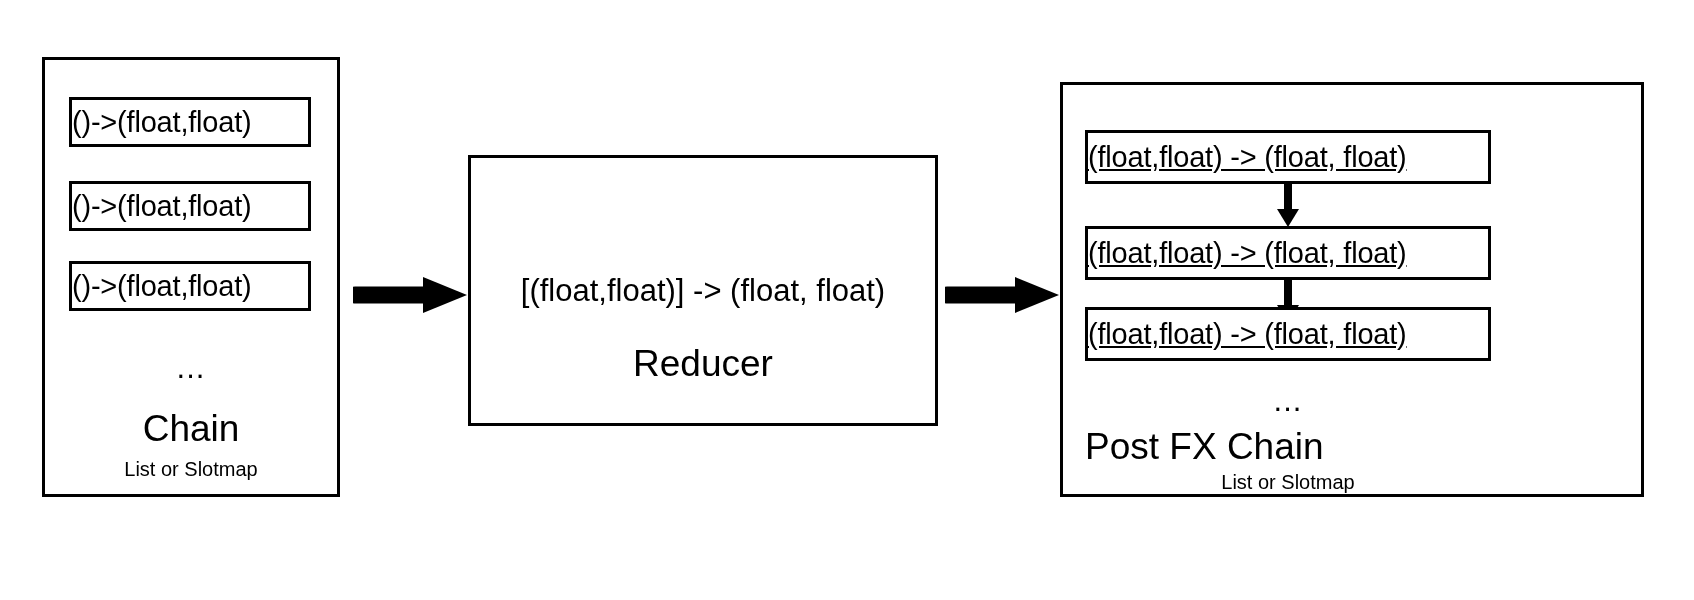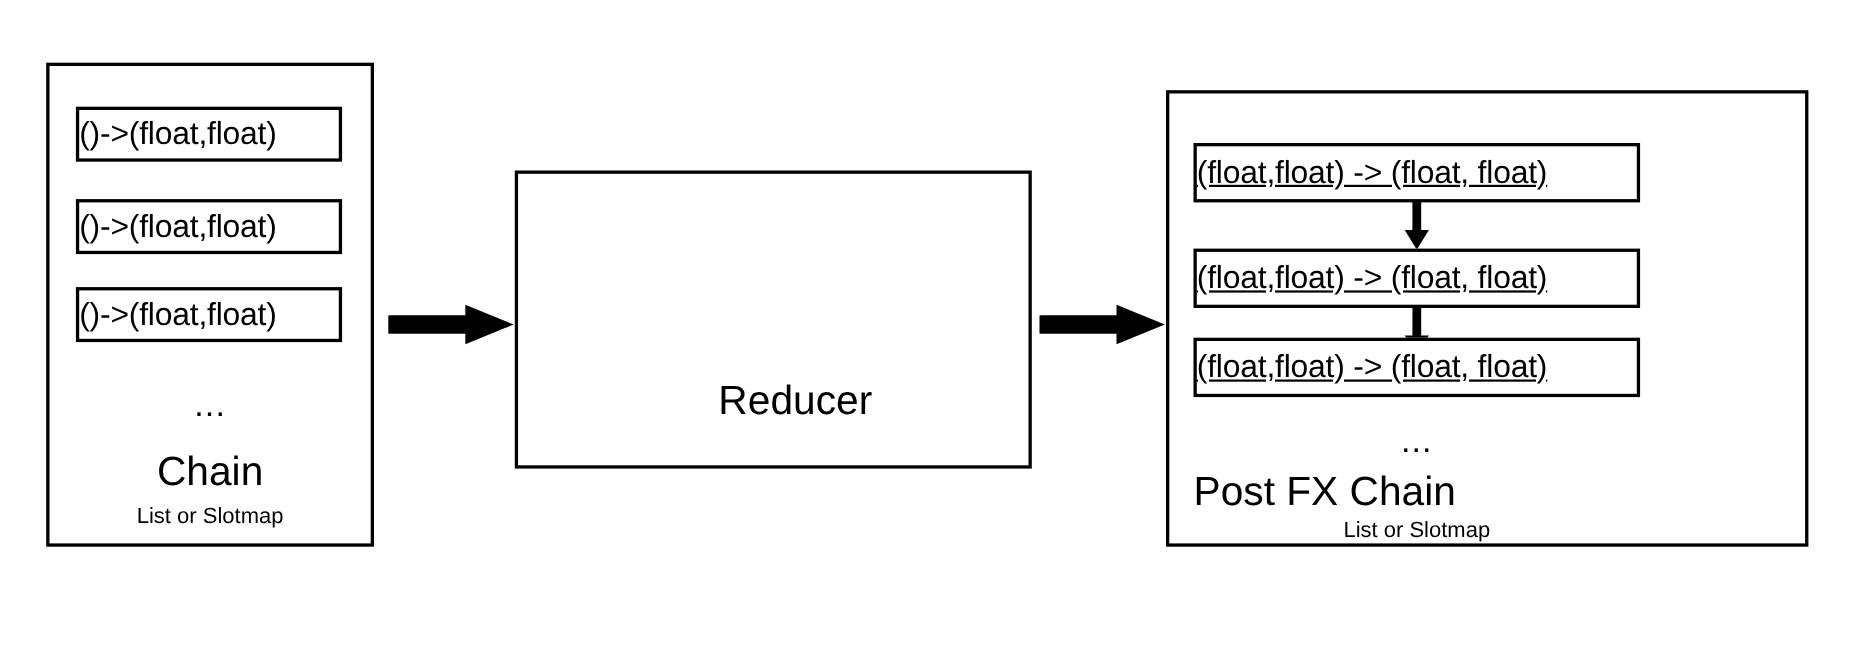--- a/index.html
+++ b/index.html
@@ -66,21 +66,20 @@
     font-size: 37px;
   }
   .title-small {
     font-size: 20px;
   }
   .reducer-sig {
     font-size: 31px;
   }
   .reducer-title {
     font-size: 37px;
-    padding-left: 20px;
   }
 
   
   .harrow {
     position: absolute;
   }
   .harrow svg { display: block; }
 
   
   .varrow {
@@ -117,20 +116,21 @@
   <div class="harrow" style="left:353px; top:273px; width:118px; height:44px;">
     <svg width="118" height="44" viewBox="0 0 118 44">
       <path d="M 2 22 L 78 22" stroke="#000000" stroke-width="17" fill="none" stroke-linecap="round"></path>
       <path d="M 70 4 L 114 22 L 70 40 Z" fill="#000000"></path>
     </svg>
   </div>
 
   <div class="outer-box" style="left:468px; top:155px; width:470px; height:271px;">
   </div>
 
+  <div class="ftext reducer-sig" style="left:468px; top:275px; width:470px; text-align:center;">[(float,float)] -&gt; (float, float)</div>
 
   <div class="ftext reducer-title" style="left:468px; top:345px; width:470px; text-align:center;">Reducer</div>
 
   <div class="harrow" style="left:945px; top:273px; width:118px; height:44px;">
     <svg width="118" height="44" viewBox="0 0 118 44">
       <path d="M 2 22 L 78 22" stroke="#000000" stroke-width="17" fill="none" stroke-linecap="round"></path>
       <path d="M 70 4 L 114 22 L 70 40 Z" fill="#000000"></path>
     </svg>
   </div>
 

